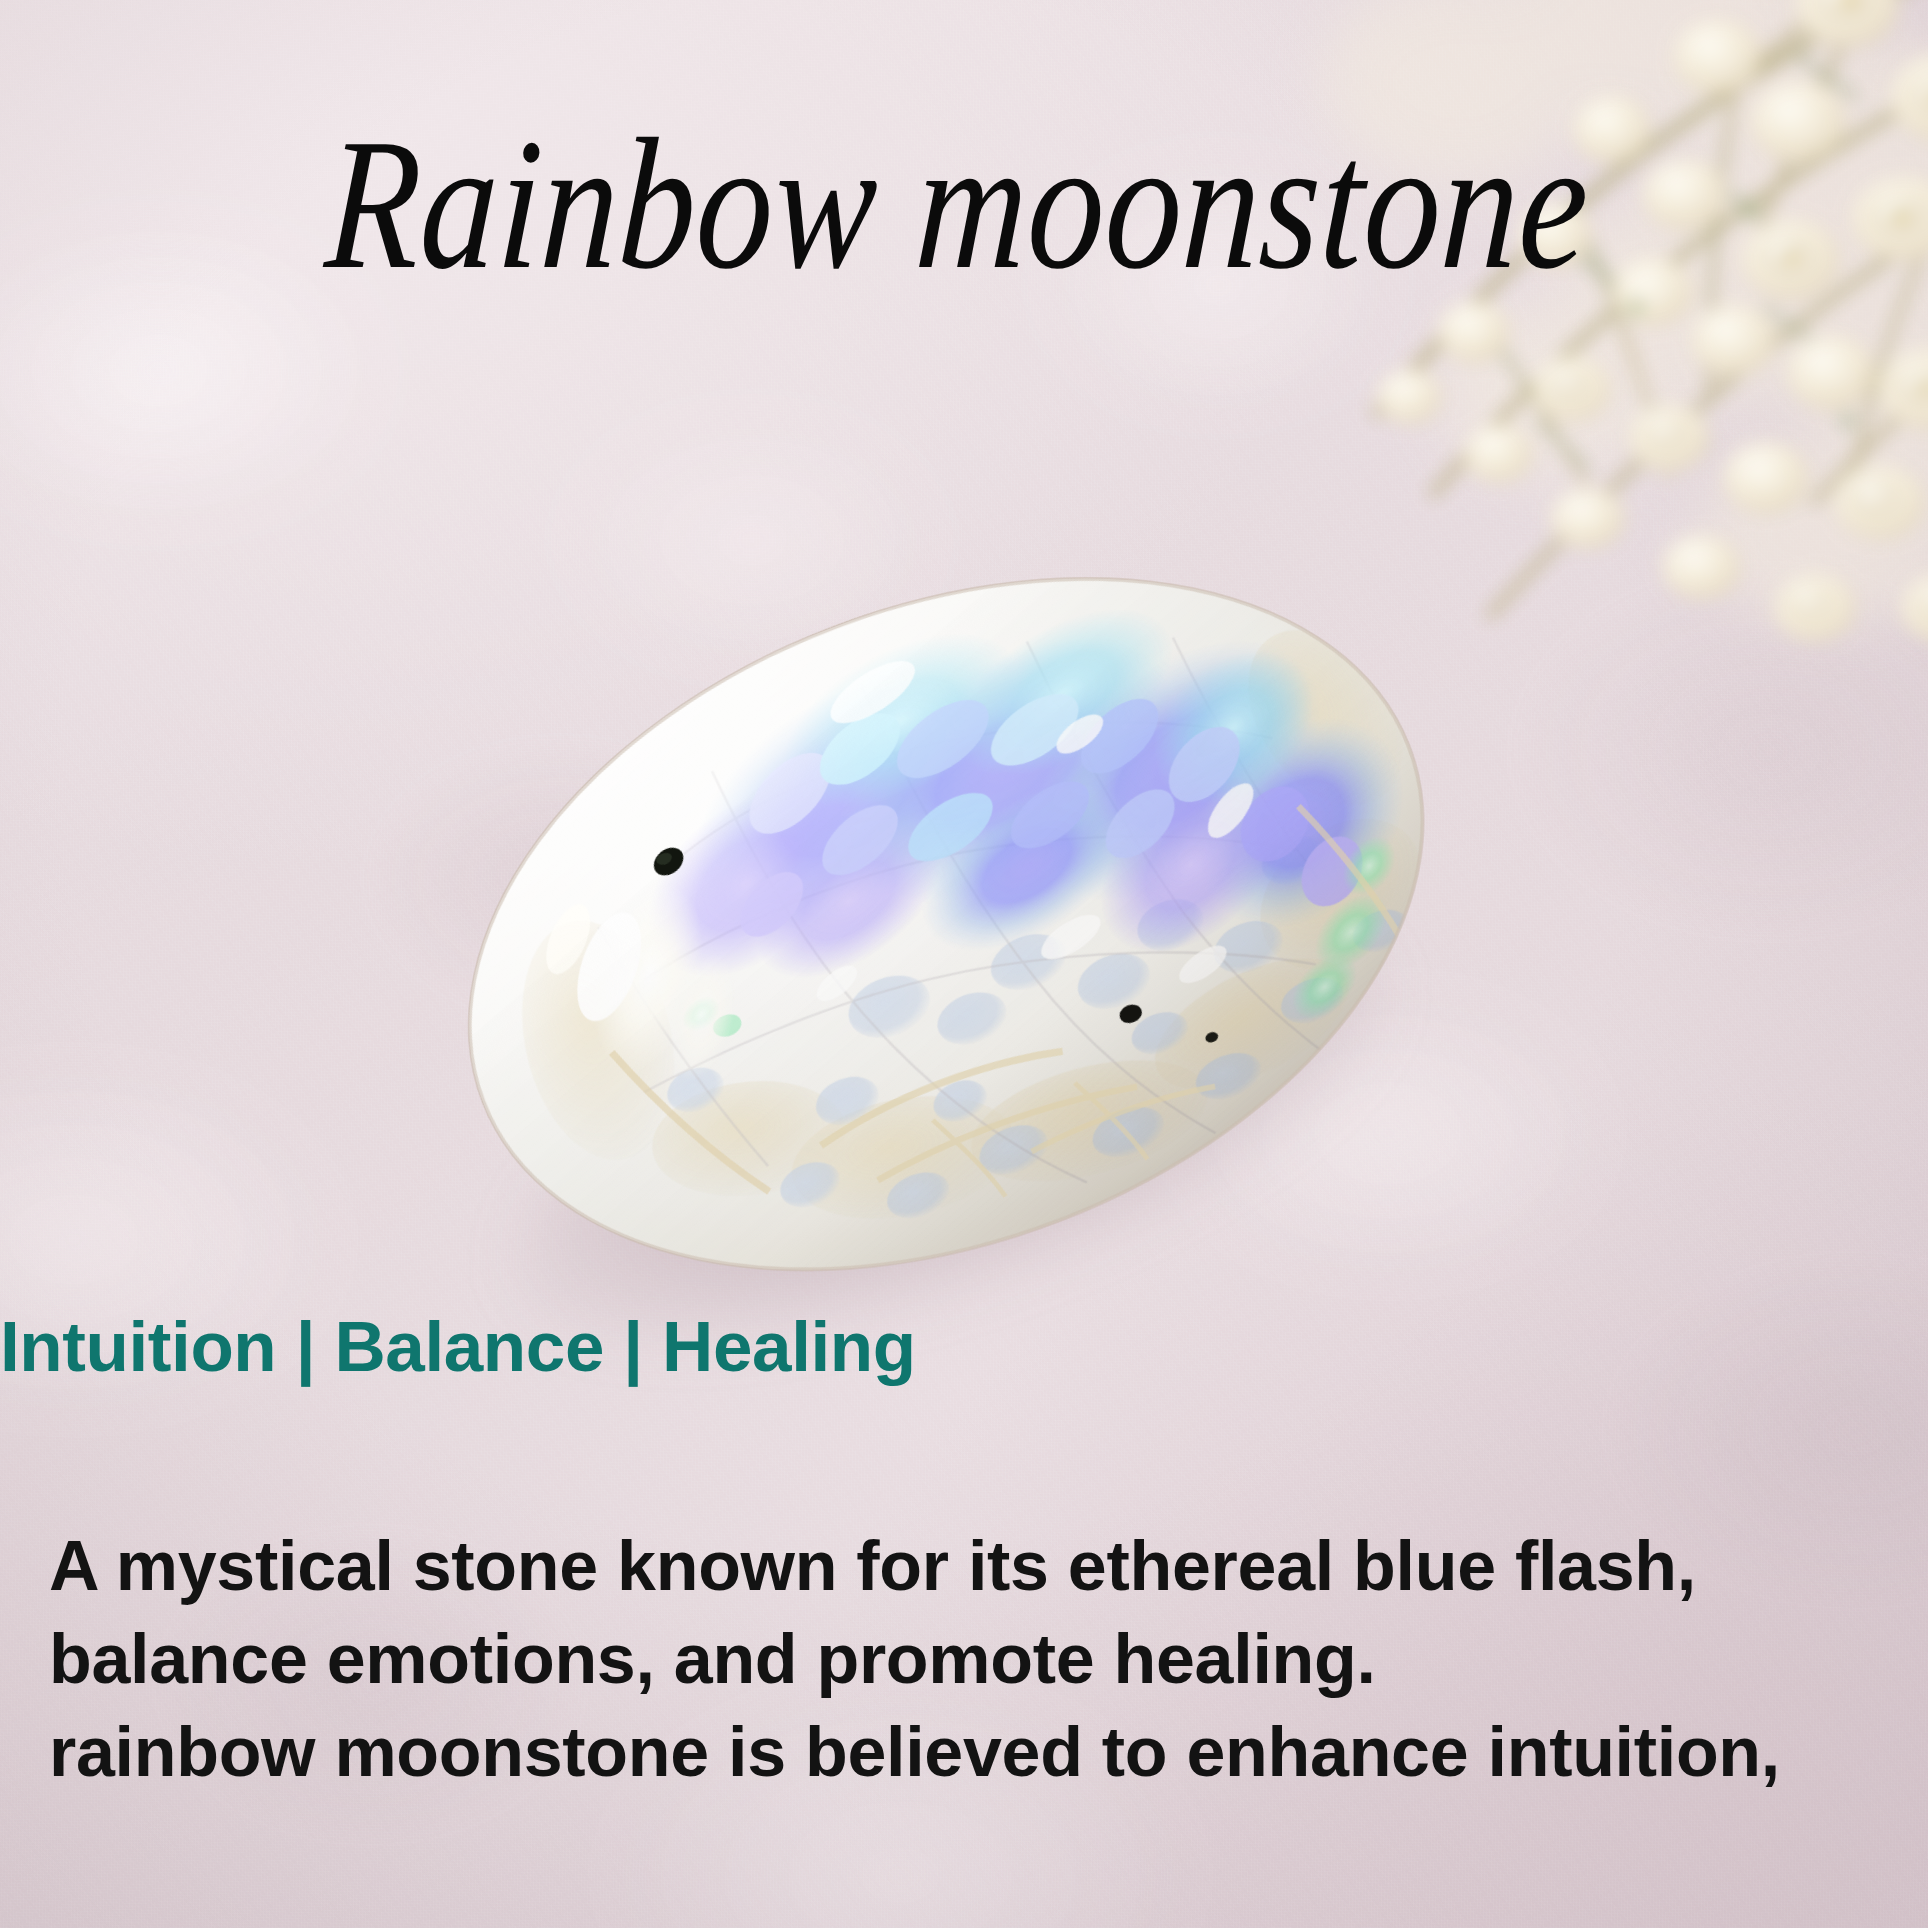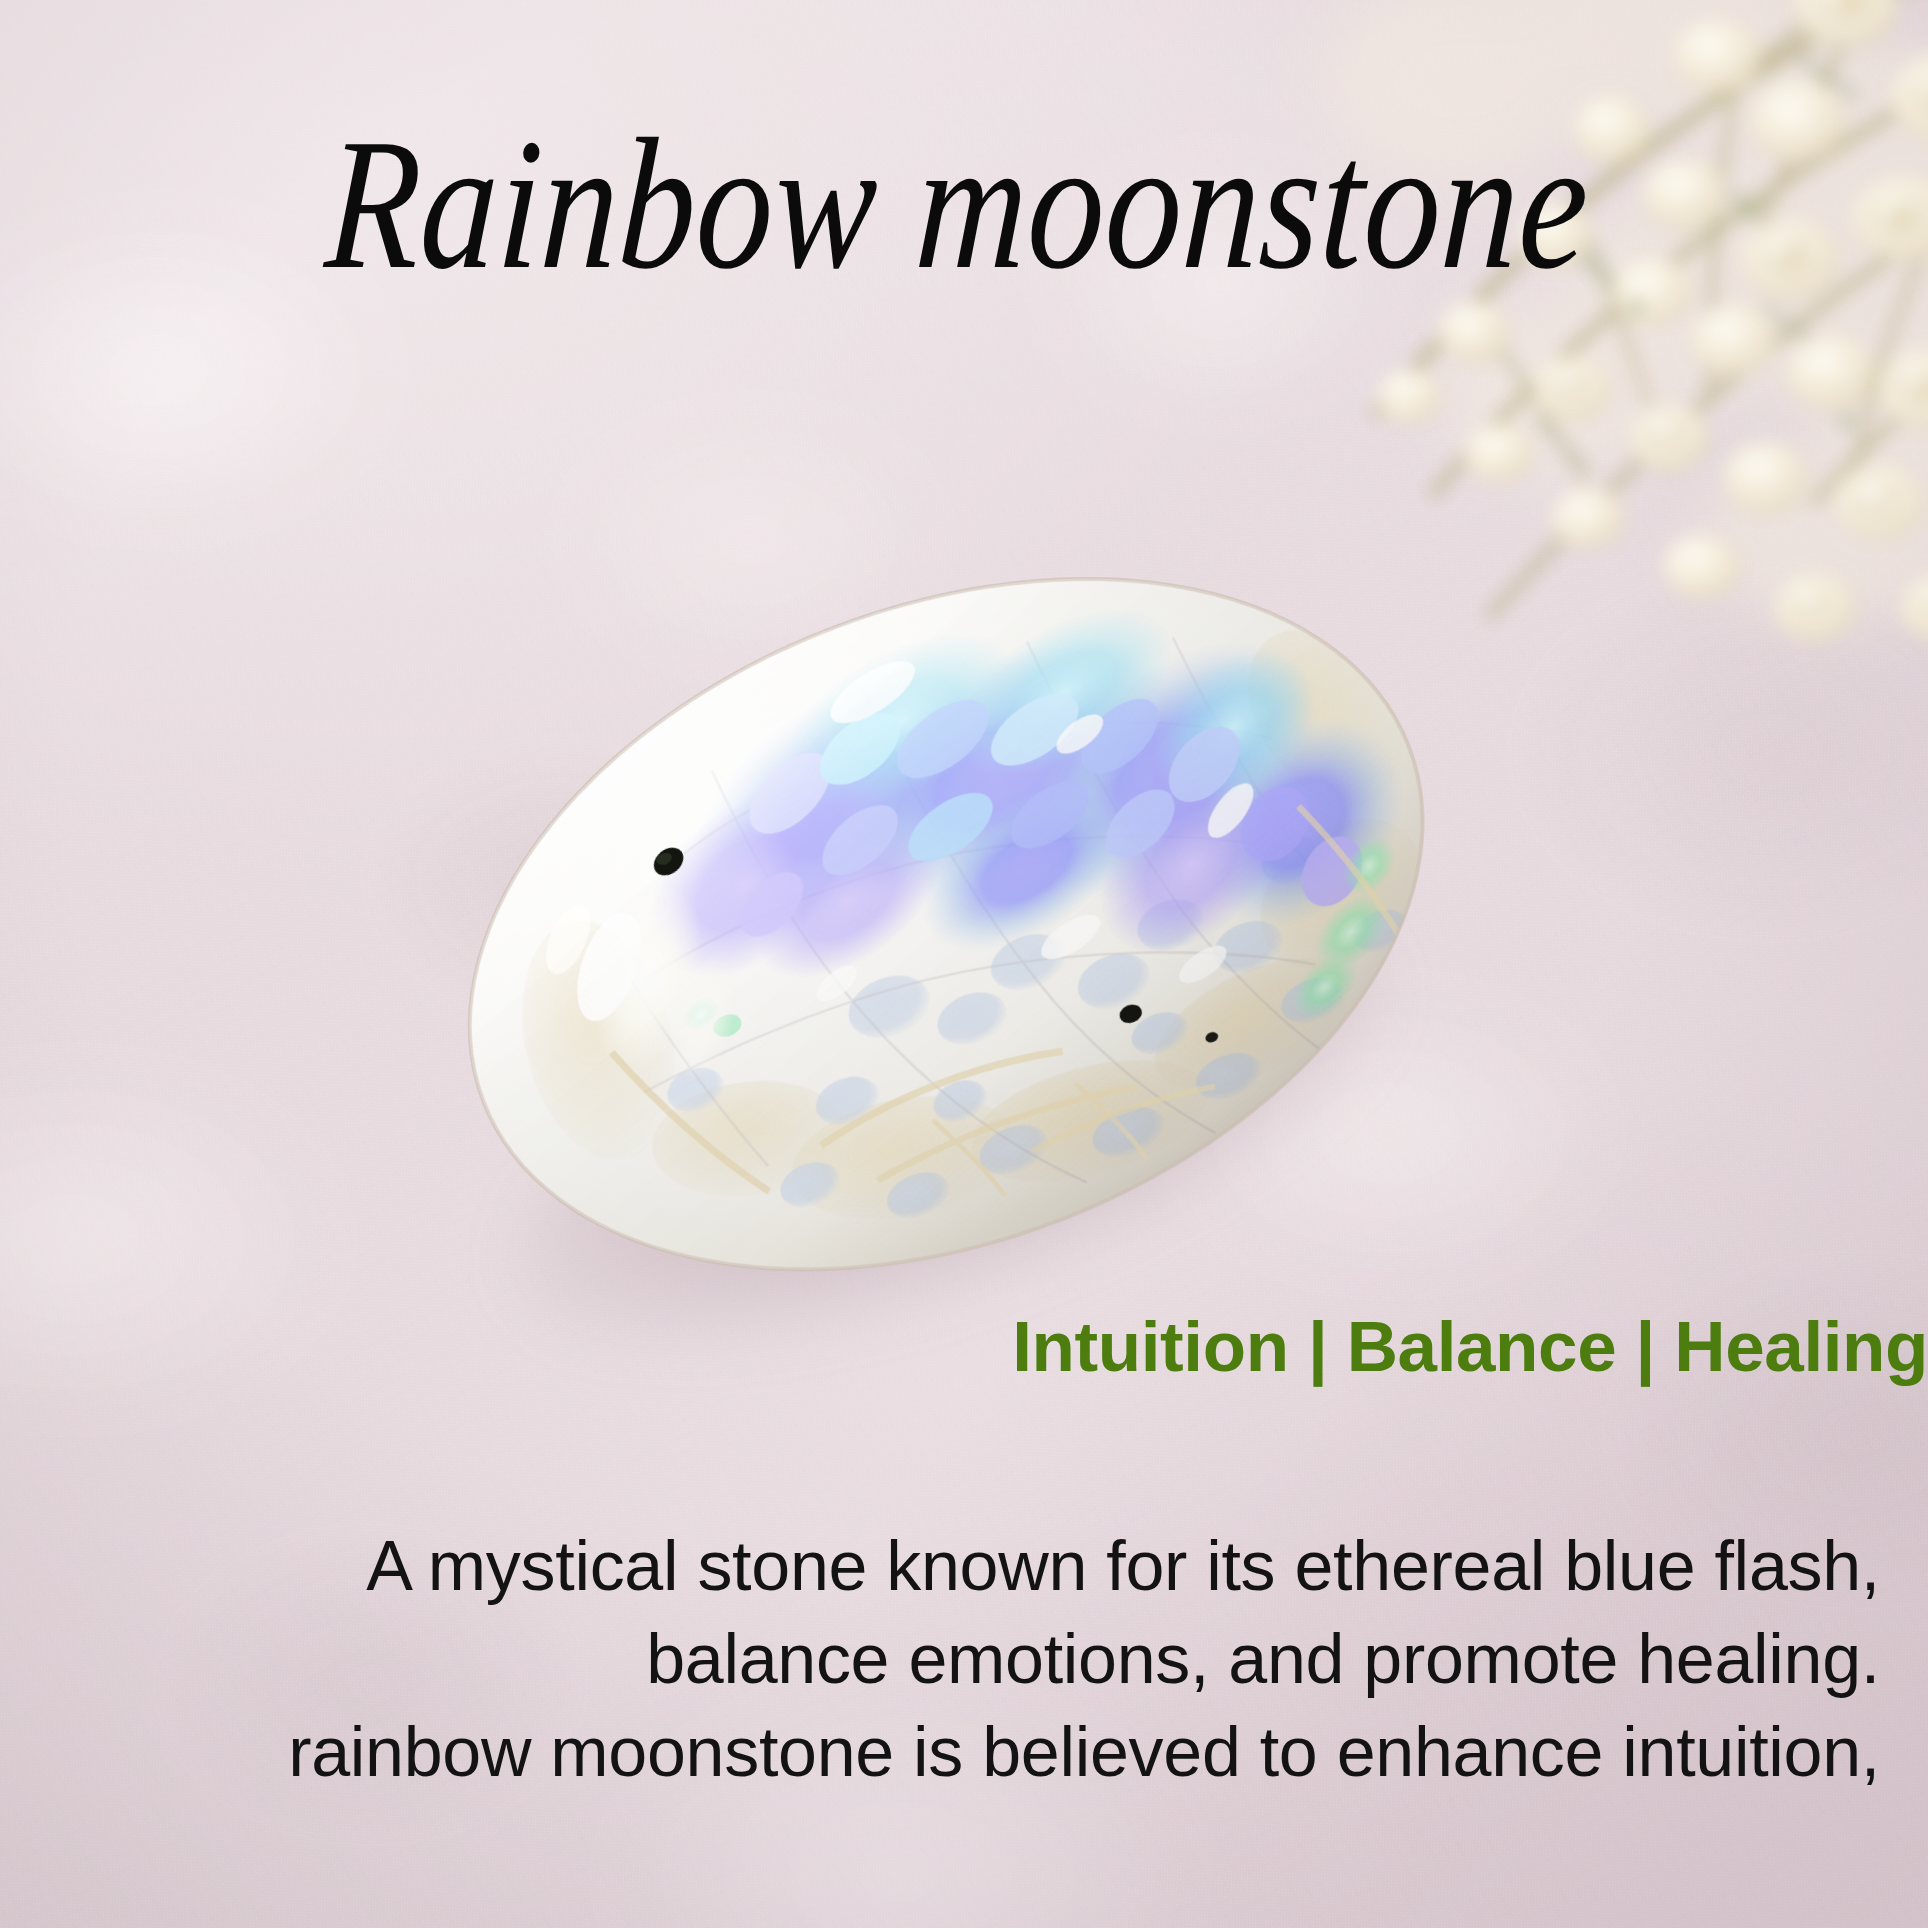--- a/index.html
+++ b/index.html
@@ -142,36 +142,36 @@
     line-height: 1.05;
     white-space: nowrap;
     transform: skewX(-3deg) scaleY(1.18) scaleX(.965);
     transform-origin: 50% 50%;
     padding-right: 13px;
   }
   .keywords {
     position: absolute;
     left: 0; right: 0;
     top: 1306px;
-    text-align: right;
-    color: #4d7c0f;
+    text-align: left;
+    color: #0f766e;
     font-size: 71px;
     font-weight: 700;
     letter-spacing: -0.4px;
     white-space: nowrap;
   }
   .desc {
     position: absolute;
     left: 49px;
     width: 1831px;
     top: 1520px;
-    text-align: right;
+    text-align: left;
     color: #131313;
     font-size: 70px;
-    font-weight: 400;
+    font-weight: 700;
     line-height: 1.33;
     letter-spacing: -0.3px;
   }
   .desc .ln { display: block; }
 </style>
 </head>
 <body>
 
 <div id="card">
 

